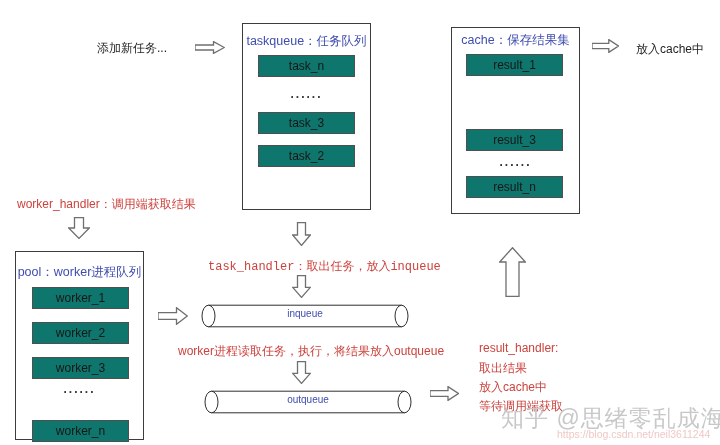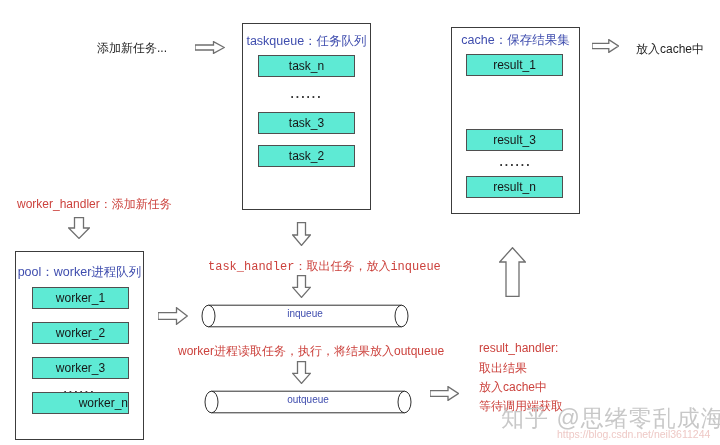--- a/index.html
+++ b/index.html
@@ -4,21 +4,21 @@
 <style>
   html,body{margin:0;padding:0;background:#ffffff;}
   #stage{
     position:relative;width:720px;height:445px;background:#ffffff;overflow:hidden;
     font-family:"Liberation Sans","DejaVu Sans",sans-serif;
   }
   .lbl{position:absolute;font-size:12px;color:#1f1f1f;white-space:nowrap;}
   .lbl-red{position:absolute;font-size:12px;color:var(--accent-red,#cc423d);white-space:nowrap;}
   .box{position:absolute;border:1px solid #3c3c3c;background:#ffffff;}
   .box-title{position:absolute;left:0;width:100%;text-align:center;font-size:12.5px;color:var(--accent-blue,#3f4dae);white-space:nowrap;}
-  .qitem{position:absolute;border:1px solid #4f4f4f;background:#5eead4;font-size:12px;color:#161616;
+  .qitem{position:absolute;border:1px solid #4f4f4f;background:#0f766e;font-size:12px;color:#161616;
          text-align:center;line-height:20px;height:20px;}
   .dots{position:absolute;width:100%;text-align:center;font-size:12px;font-weight:bold;color:#333;
         letter-spacing:2px;line-height:12px;}
   .arrow{position:absolute;}
   .arrow polygon{fill:#ffffff;stroke:#6f6f6f;stroke-width:1.3;stroke-linejoin:miter;}
   .cyl{position:absolute;}
   .cyl svg{position:absolute;left:0;top:0;}
   .cyl ellipse,.cyl line{fill:none;stroke:#2f2f2f;stroke-width:1;}
   .cyl-label{position:absolute;left:0;top:4px;width:100%;text-align:center;font-size:10px;color:var(--accent-blue,#3f4dae);}
   .wm{position:absolute;font-size:23px;color:var(--watermark-gray,#c8c8c8);letter-spacing:1px;white-space:nowrap;}
@@ -49,32 +49,32 @@
     <div class="qitem" style="left:14px;top:101px;width:95px;">result_3</div>
     <div class="dots" style="top:128px;">......</div>
     <div class="qitem" style="left:14px;top:148px;width:95px;">result_n</div>
   </div>
 
   <svg class="arrow" style="left:592px;top:39px;" width="27" height="14" viewBox="0 0 27 14">
     <polygon points="0,4.4 16.8,4.4 16.8,0.6 26.4,7 16.8,13.4 16.8,9.6 0,9.6"></polygon>
   </svg>
   <div class="lbl" style="left:636px;top:41px;">放入cache中</div>
 
-  <div class="lbl-red" style="left:17px;top:196px;">worker_handler：添加新任务</div>
+  <div class="lbl-red" style="left:17px;top:196px;">worker_handler：调用端获取结果</div>
   <svg class="arrow" style="left:68px;top:217px;" width="22" height="22" viewBox="0 0 22 22">
     <polygon points="6.5,0.7 15.5,0.7 15.5,11 21.3,11 11,21.4 0.7,11 6.5,11"></polygon>
   </svg>
 
   <div class="box" style="left:15px;top:251px;width:127px;height:187px;">
     <div class="box-title" style="top:12px;">pool：worker进程队列</div>
     <div class="qitem" style="left:16px;top:35px;width:95px;">worker_1</div>
     <div class="qitem" style="left:16px;top:70px;width:95px;">worker_2</div>
     <div class="qitem" style="left:16px;top:105px;width:95px;">worker_3</div>
     <div class="dots" style="top:131px;">......</div>
-    <div class="qitem" style="left:16px;top:140px;width:95px;text-align:right;">worker_n</div>
+    <div class="qitem" style="left:16px;top:168px;width:95px;">worker_n</div>
   </div>
 
   <svg class="arrow" style="left:292px;top:222px;" width="19" height="24" viewBox="0 0 19 24">
     <polygon points="5.5,0.7 13.5,0.7 13.5,13 18.3,13 9.5,23.4 0.7,13 5.5,13"></polygon>
   </svg>
   <div class="lbl-red" style="left:208px;top:258px;font-family:Liberation Mono, monospace;">task_handler：取出任务，放入inqueue</div>
   <svg class="arrow" style="left:292px;top:275px;" width="19" height="23" viewBox="0 0 19 23">
     <polygon points="5.5,0.7 13.5,0.7 13.5,12.4 18.3,12.4 9.5,22.4 0.7,12.4 5.5,12.4"></polygon>
   </svg>
 

